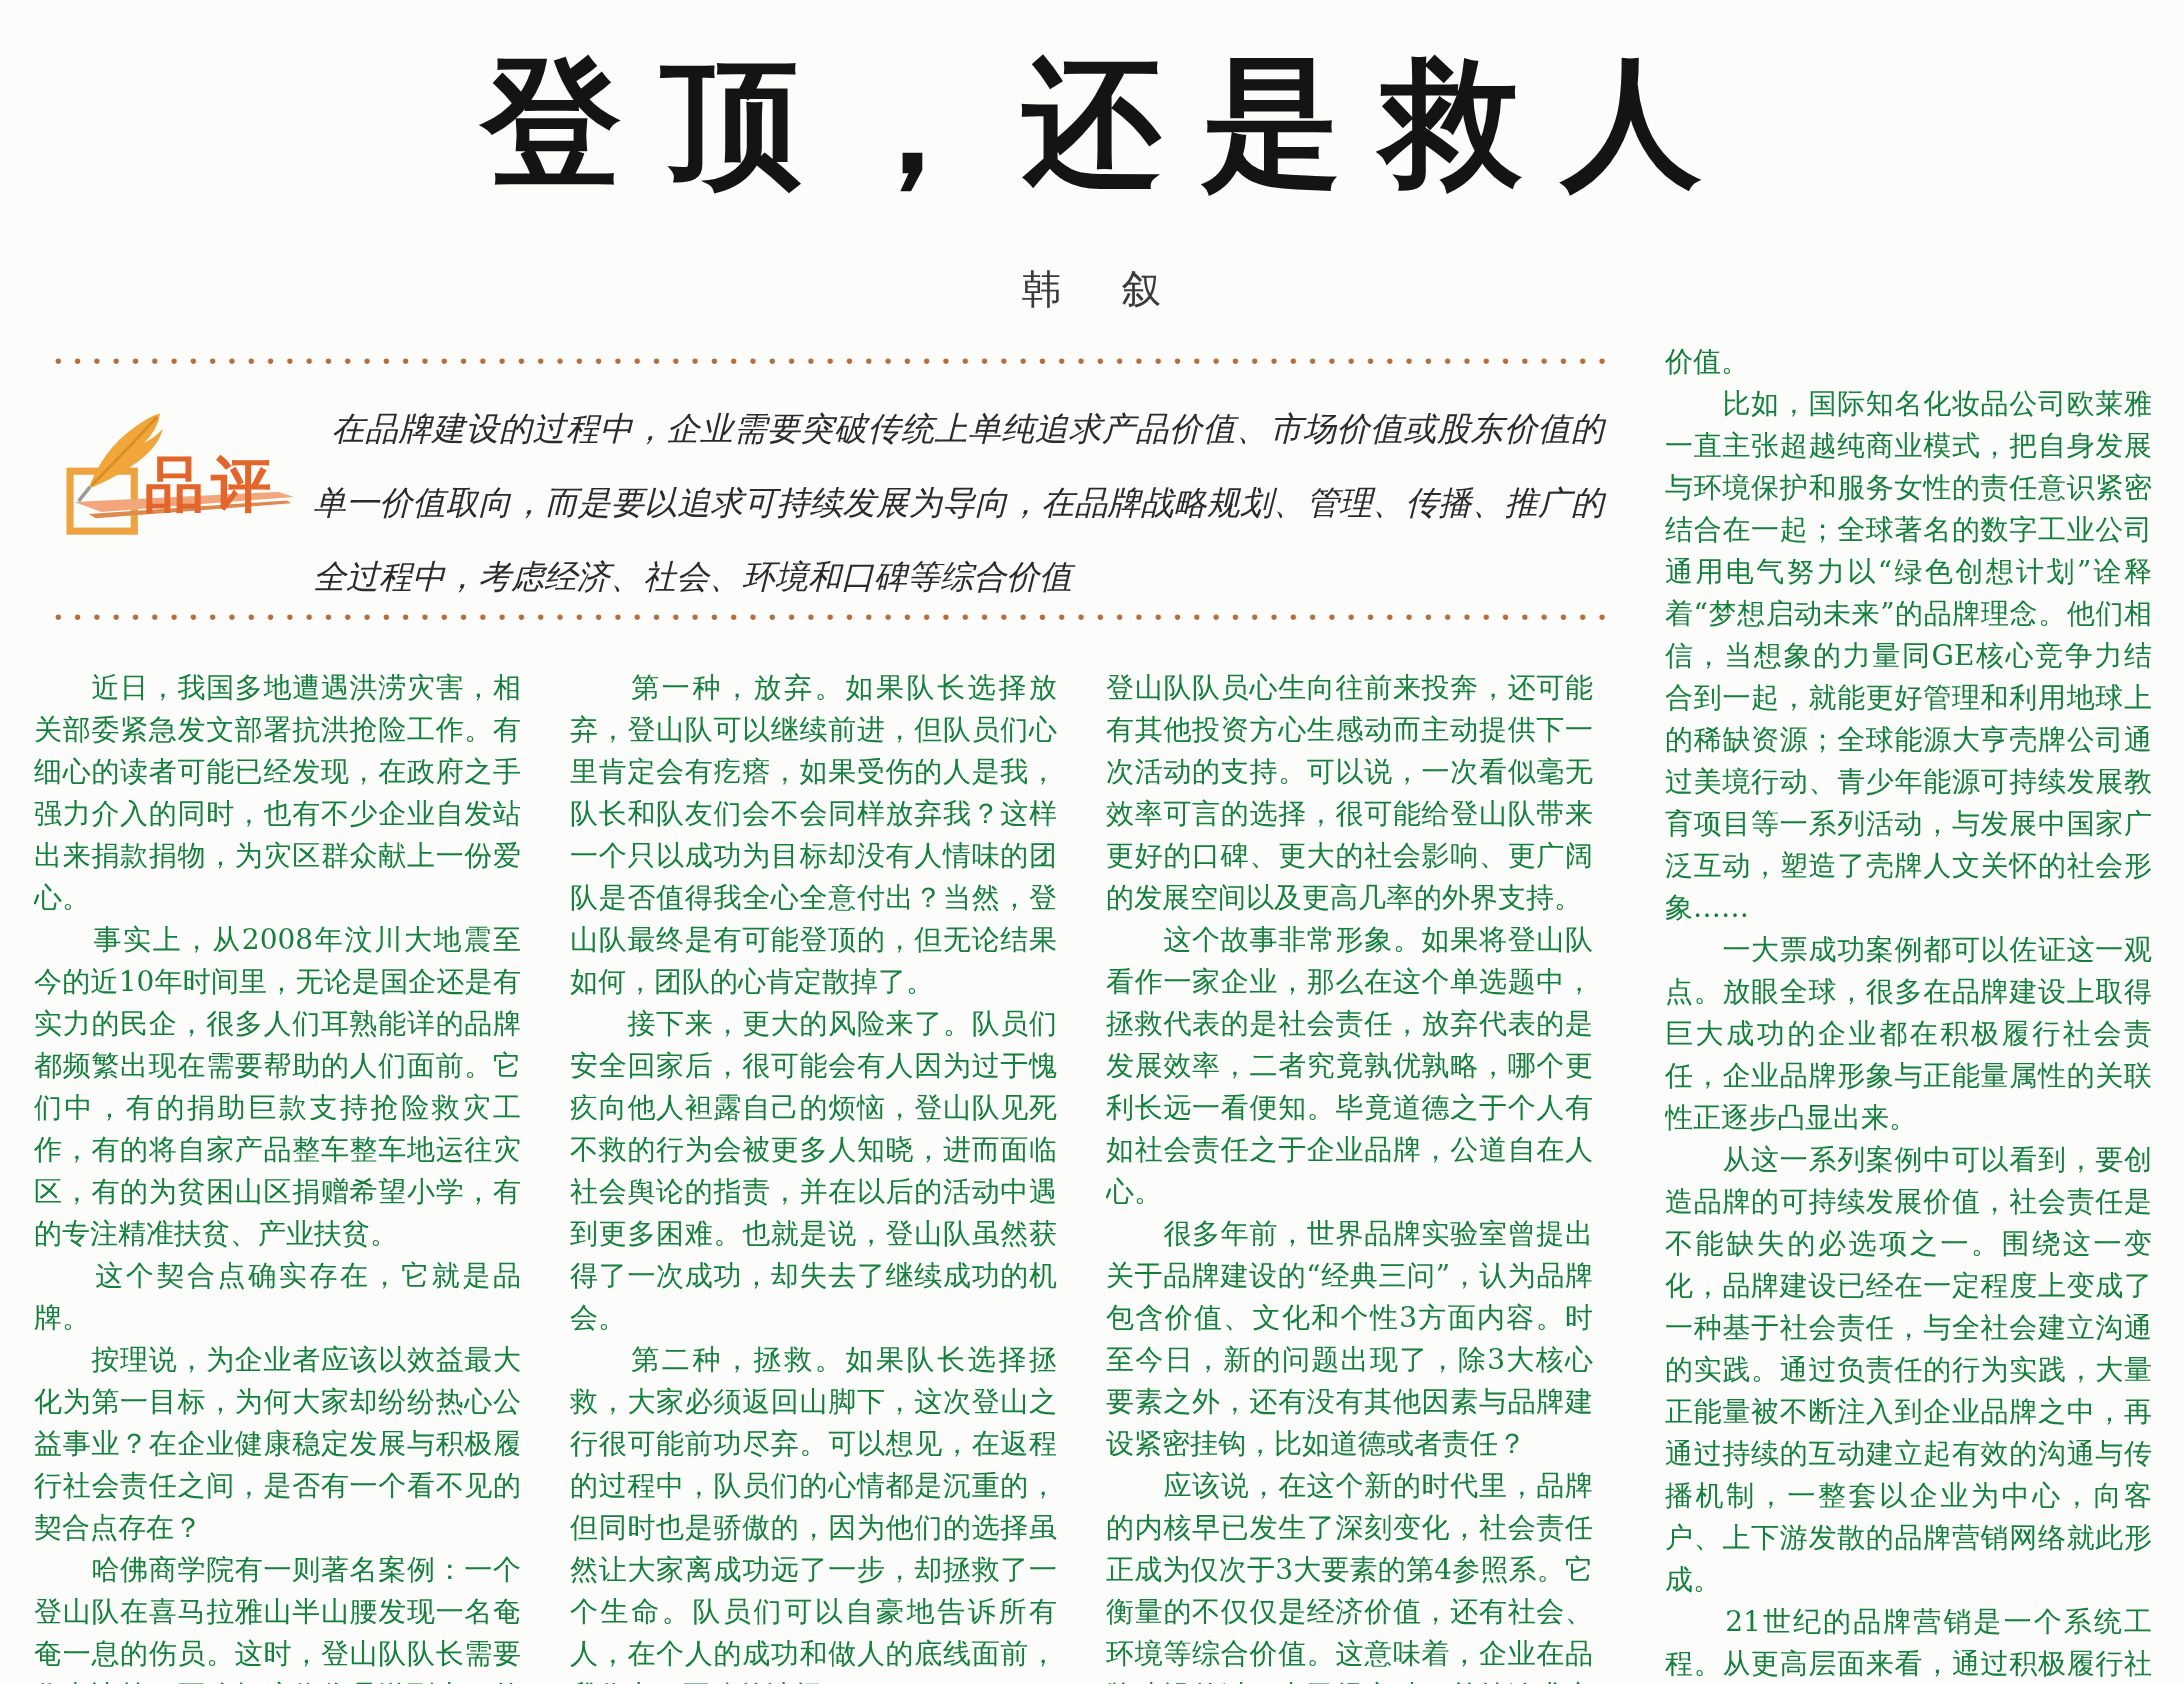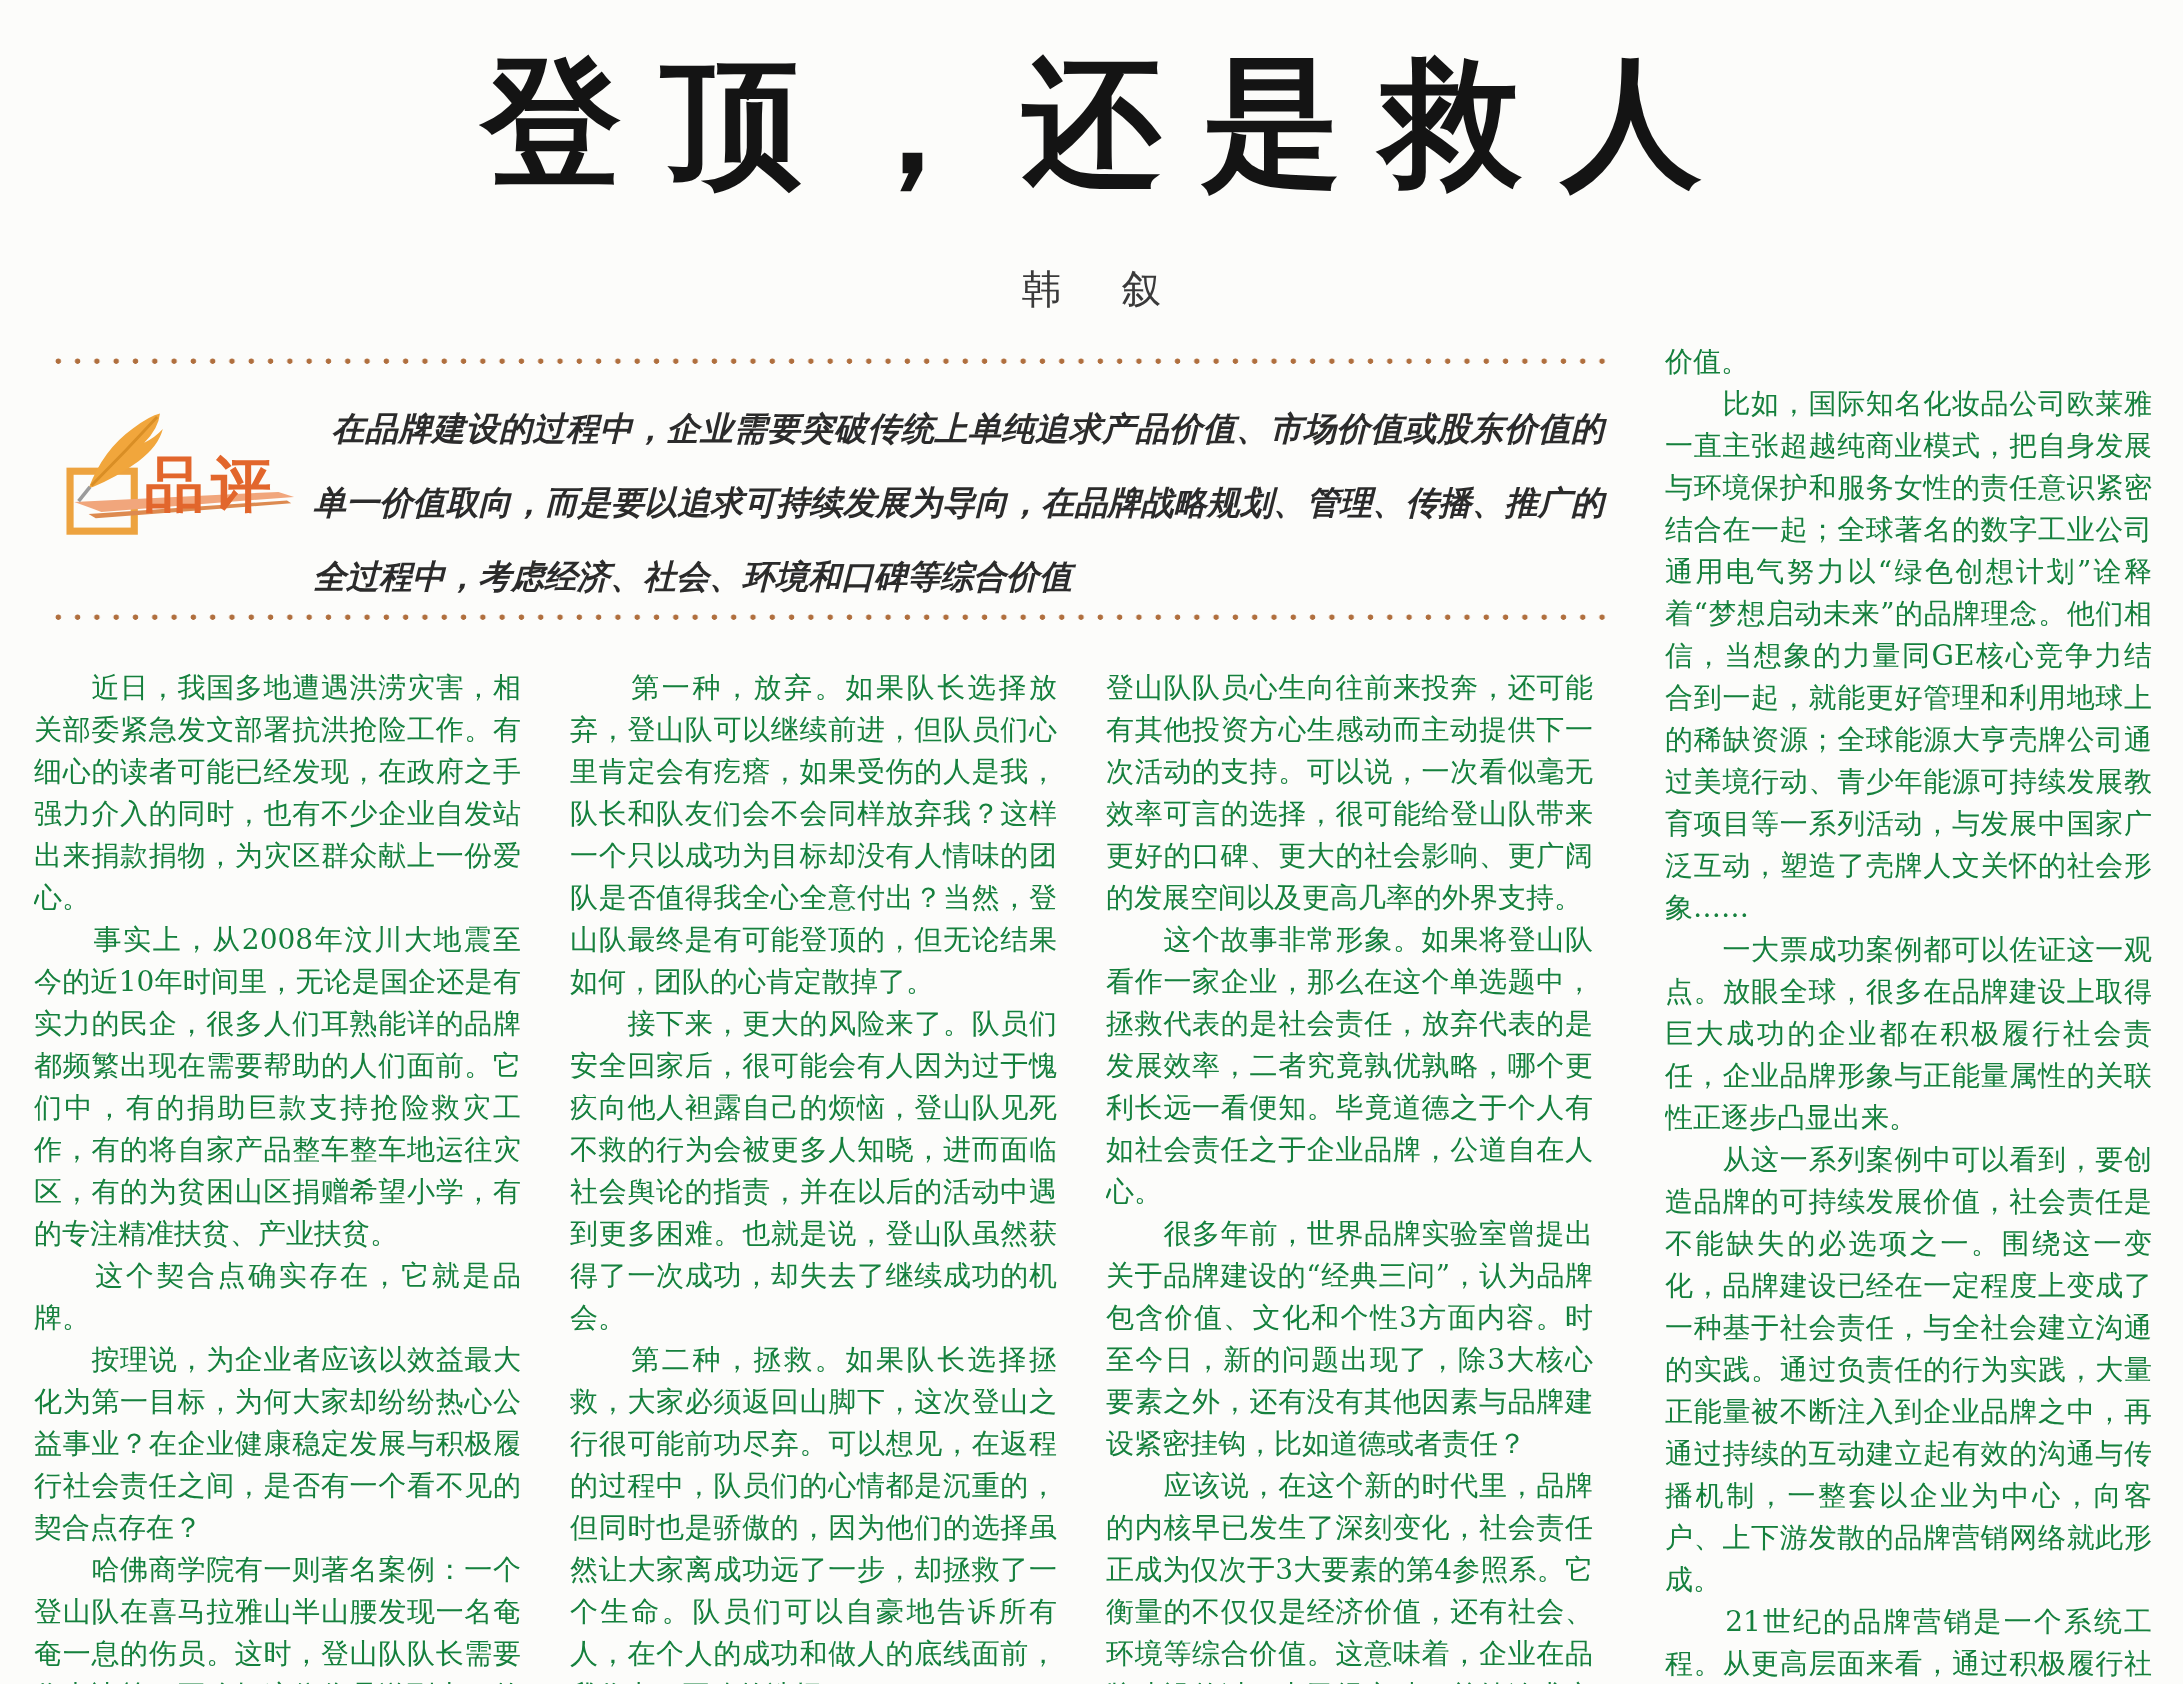--- a/index.html
+++ b/index.html
@@ -24,21 +24,21 @@
     position:absolute; left:54px; width:1552px; height:9.3px;
     background-image:radial-gradient(circle at 4.3px 4.3px, #b06f3e 2.4px, rgba(176,111,62,0) 3.1px);
     background-size:19.3px 9.3px; background-repeat:repeat-x;
   }
   .dotted-rule.top { top:357px; }
   .dotted-rule.bottom { top:613px; }
   .review-logo { position:absolute; left:64px; top:407px; width:239px; height:137px; }
   .review-summary {
     position:absolute; left:313px; top:392px; width:1291px;
     font-size:33px; line-height:74px; font-style:italic;
-    text-align:justify; text-indent:18.6px; color:#2b2b2b;font-weight:bold;
+    text-align:justify; text-indent:18.6px; color:#2b2b2b;
   }
   .col {
     position:absolute; width:487px; font-size:28px; line-height:42px;
     text-align:justify; color:#15803d; overflow:hidden;
     font-family:"DejaVu Serif", serif;
   }
   .col p { margin:0; }
   .col-1 { left:34px;   top:667px; height:1018px; }
   .col-2 { left:570px;  top:667px; height:1018px; }
   .col-3 { left:1106px; top:667px; height:1018px; }

